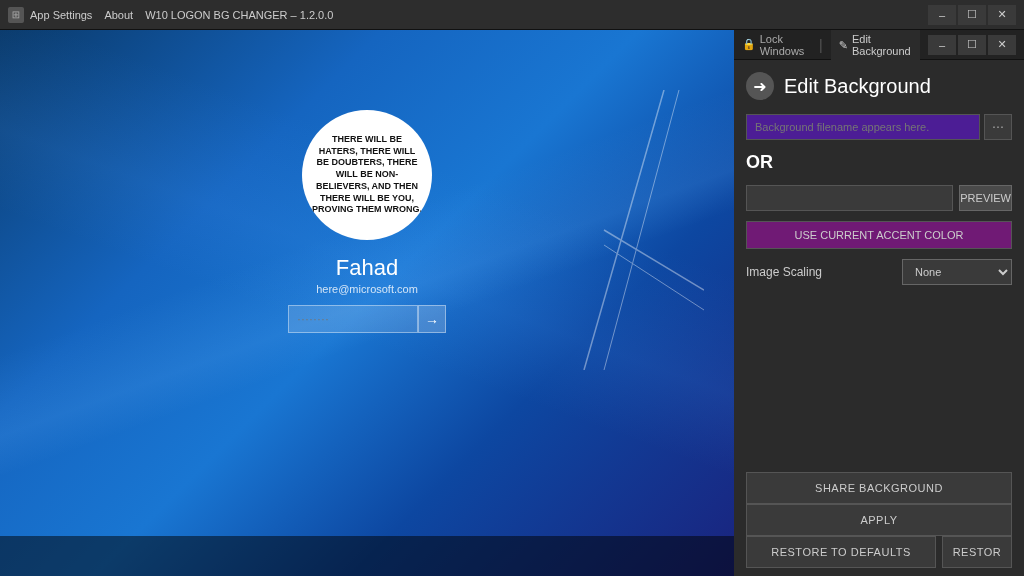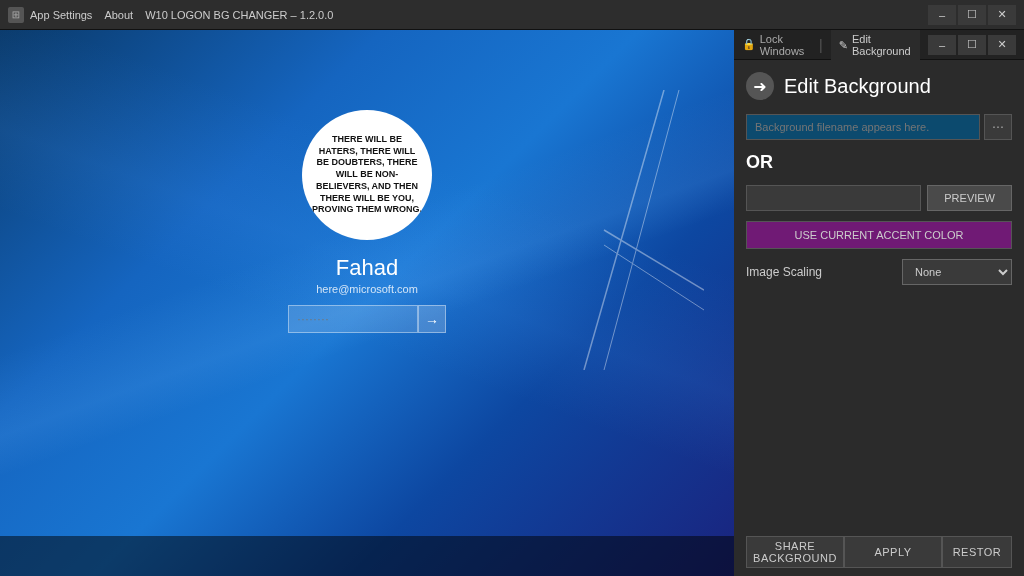--- a/index.html
+++ b/index.html
@@ -262,21 +262,21 @@
     }
 
     #filename-row {
       display: flex;
       align-items: center;
       gap: 4px;
     }
     #filename-input {
       flex: 1;
       height: 26px;
-      background: #0c4a6e;
+      background: #4c1d95;
       border: 1px solid #555;
       color: #aaa;
       padding: 0 8px;
       font-size: 11px;
       outline: none;
     }
     #browse-btn {
       width: 28px;
       height: 26px;
       background: #3a3a3a;
@@ -307,21 +307,21 @@
       height: 26px;
       background: #3a3a3a;
       border: 1px solid #555;
       color: #ccc;
       padding: 0 8px;
       font-size: 11px;
       outline: none;
     }
     #preview-btn {
       height: 26px;
-      padding: 0 16px;
+      padding: 0 0;
       background: #4a4a4a;
       border: 1px solid #666;
       color: #ccc;
       font-size: 11px;
       cursor: pointer;
       white-space: nowrap;
     }
 
     #accent-btn {
       width: 100%;
@@ -356,21 +356,21 @@
       padding: 0 8px;
       outline: none;
     }
 
     #spacer { flex: 1; }
 
     
     #bottom-buttons {
       padding: 8px 12px;
       display: flex;
-      flex-direction: row;
+      flex-direction: column;
     }
     .bottom-btn {
       width: 100%;
       height: 32px;
       background: #3a3a3a;
       border: 1px solid #555;
       color: #ccc;
       font-size: 11px;
       cursor: pointer;
       text-align: center;
@@ -477,18 +477,19 @@
       </div>
 
       <div id="spacer"></div>
 
     </div>
 
     <div id="bottom-buttons">
       <button class="bottom-btn">SHARE BACKGROUND</button>
       <button class="bottom-btn">APPLY</button>
       <div style="display:flex;gap:6px;align-items:center;">
+        <button class="bottom-btn" style="flex:1;">RESTORE TO DEFAULTS</button>
         <button class="bottom-btn" style="width:70px;">RESTOR</button>
       </div>
     </div>
 
   </div>
 </div>
 
 </body></html>

